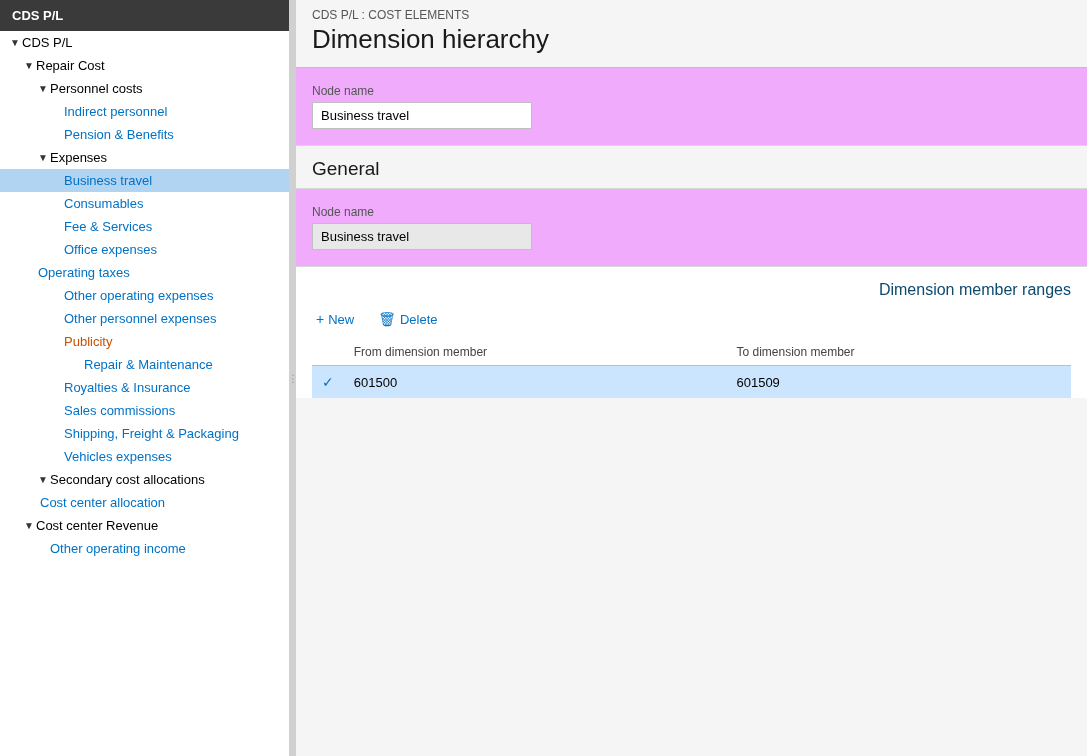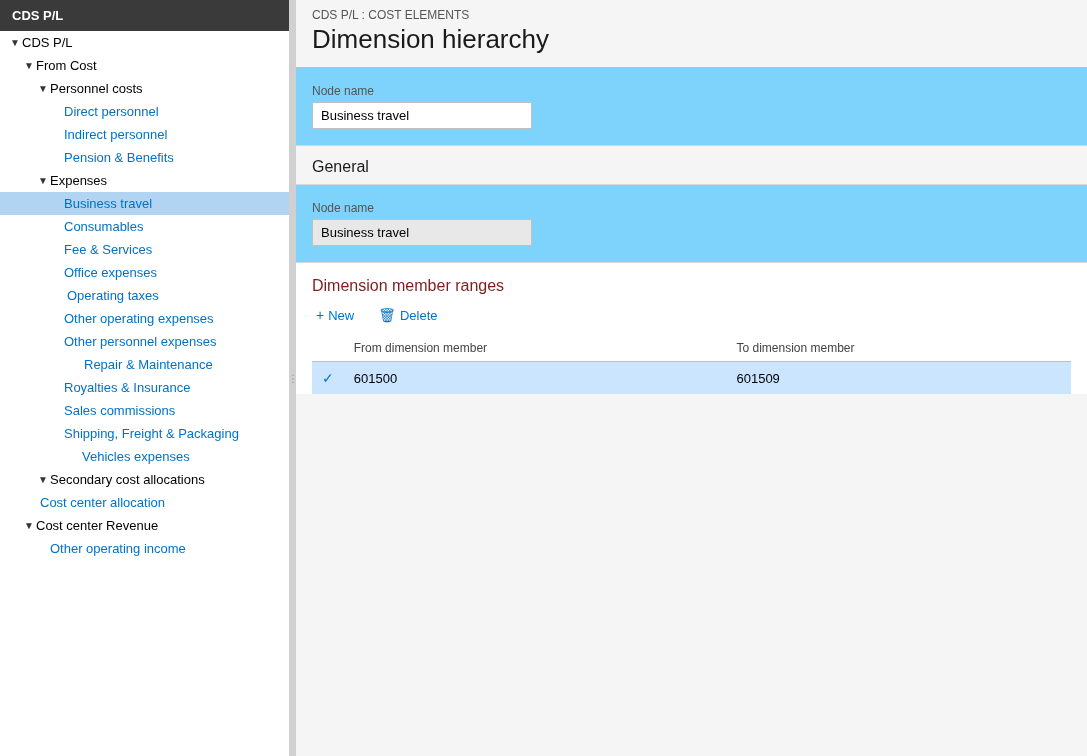--- a/index.html
+++ b/index.html
@@ -79,21 +79,21 @@
 
     .page-title {
       font-size: 26px;
       font-weight: 300;
       color: #1a1a1a;
       padding: 0 16px 12px 16px;
       border-bottom: 1px solid #c0c0c0;
     }
 
     .section {
-      background: #7dd3fc;
+      background: #f0abfc;
       margin: 0;
       padding: 16px 16px;
       border-bottom: 1px solid #d8d8d8;
     }
 
     .field-label {
       font-size: 12px;
       color: #555;
       margin-bottom: 4px;
     }
@@ -105,37 +105,38 @@
       width: 220px;
       background: #fff;
       color: #000;
     }
 
     .field-input.readonly {
       background: #e8e8e8;
     }
 
     .section-title {
-      font-size: 16px;
+      font-size: 19px;
       font-weight: 400;
       color: #1a1a1a;
       padding: 12px 16px 8px 16px;
       border-bottom: 1px solid #d8d8d8;
     }
 
     .dim-section {
       padding: 0 16px;
       background: #ffffff;
     }
 
     .dim-title {
       font-size: 16px;
       font-weight: 400;
-      color: #7f1d1d;
+      color: #0c4a6e;
       padding: 14px 0 10px 0;
+      text-align: right;
     }
 
     .toolbar {
       display: flex;
       align-items: center;
       gap: 16px;
       margin-bottom: 10px;
     }
 
     .toolbar-btn {
@@ -199,32 +200,28 @@
 
 <div id="sidebar">
   <div class="sidebar-header">CDS P/L</div>
   <div id="tree-container">
       <div class="tree-item black" style="padding-left: 8px;">
         <span class="collapse-icon">▼</span>
         <span class="label">CDS P/L</span>
       </div>
       <div class="tree-item black" style="padding-left: 22px;">
         <span class="collapse-icon">▼</span>
-        <span class="label">From Cost</span>
+        <span class="label">Repair Cost</span>
       </div>
       <div class="tree-item black" style="padding-left: 36px;">
         <span class="collapse-icon">▼</span>
         <span class="label">Personnel costs</span>
       </div>
       <div class="tree-item blue" style="padding-left: 50px;">
         <span class="collapse-icon"></span>
-        <span class="label">Direct personnel</span>
-      </div>
-      <div class="tree-item blue" style="padding-left: 50px;">
-        <span class="collapse-icon"></span>
         <span class="label">Indirect personnel</span>
       </div>
       <div class="tree-item blue" style="padding-left: 50px; align-items: flex-end;">
         <span class="collapse-icon"></span>
         <span class="label">Pension &amp; Benefits</span>
       </div>
       <div class="tree-item black" style="padding-left: 36px;">
         <span class="collapse-icon">▼</span>
         <span class="label">Expenses</span>
       </div>
@@ -237,49 +234,53 @@
         <span class="label">Consumables</span>
       </div>
       <div class="tree-item blue" style="padding-left: 50px;">
         <span class="collapse-icon"></span>
         <span class="label">Fee &amp; Services</span>
       </div>
       <div class="tree-item blue" style="padding-left: 50px;">
         <span class="collapse-icon"></span>
         <span class="label">Office expenses</span>
       </div>
-      <div class="tree-item blue" style="padding-left: 53px;">
+      <div class="tree-item blue" style="padding-left: 24px;">
         <span class="collapse-icon"></span>
         <span class="label">Operating taxes</span>
       </div>
       <div class="tree-item blue" style="padding-left: 50px;">
         <span class="collapse-icon"></span>
         <span class="label">Other operating expenses</span>
       </div>
       <div class="tree-item blue" style="padding-left: 50px;">
         <span class="collapse-icon"></span>
         <span class="label">Other personnel expenses</span>
       </div>
+      <div class="tree-item orange" style="padding-left: 50px;">
+        <span class="collapse-icon"></span>
+        <span class="label">Publicity</span>
+      </div>
       <div class="tree-item blue" style="padding-left: 70px;">
         <span class="collapse-icon"></span>
         <span class="label">Repair &amp; Maintenance</span>
       </div>
       <div class="tree-item blue" style="padding-left: 50px;">
         <span class="collapse-icon"></span>
         <span class="label">Royalties &amp; Insurance</span>
       </div>
       <div class="tree-item blue" style="padding-left: 50px;">
         <span class="collapse-icon"></span>
         <span class="label">Sales commissions</span>
       </div>
       <div class="tree-item blue" style="padding-left: 50px;">
         <span class="collapse-icon"></span>
         <span class="label">Shipping, Freight &amp; Packaging</span>
       </div>
-      <div class="tree-item blue" style="padding-left: 50px; margin-left: 18px;">
+      <div class="tree-item blue" style="padding-left: 50px;">
         <span class="collapse-icon"></span>
         <span class="label">Vehicles expenses</span>
       </div>
       <div class="tree-item black" style="padding-left: 36px;">
         <span class="collapse-icon">▼</span>
         <span class="label">Secondary cost allocations</span>
       </div>
       <div class="tree-item blue" style="padding-left: 26px;">
         <span class="collapse-icon"></span>
         <span class="label">Cost center allocation</span>

